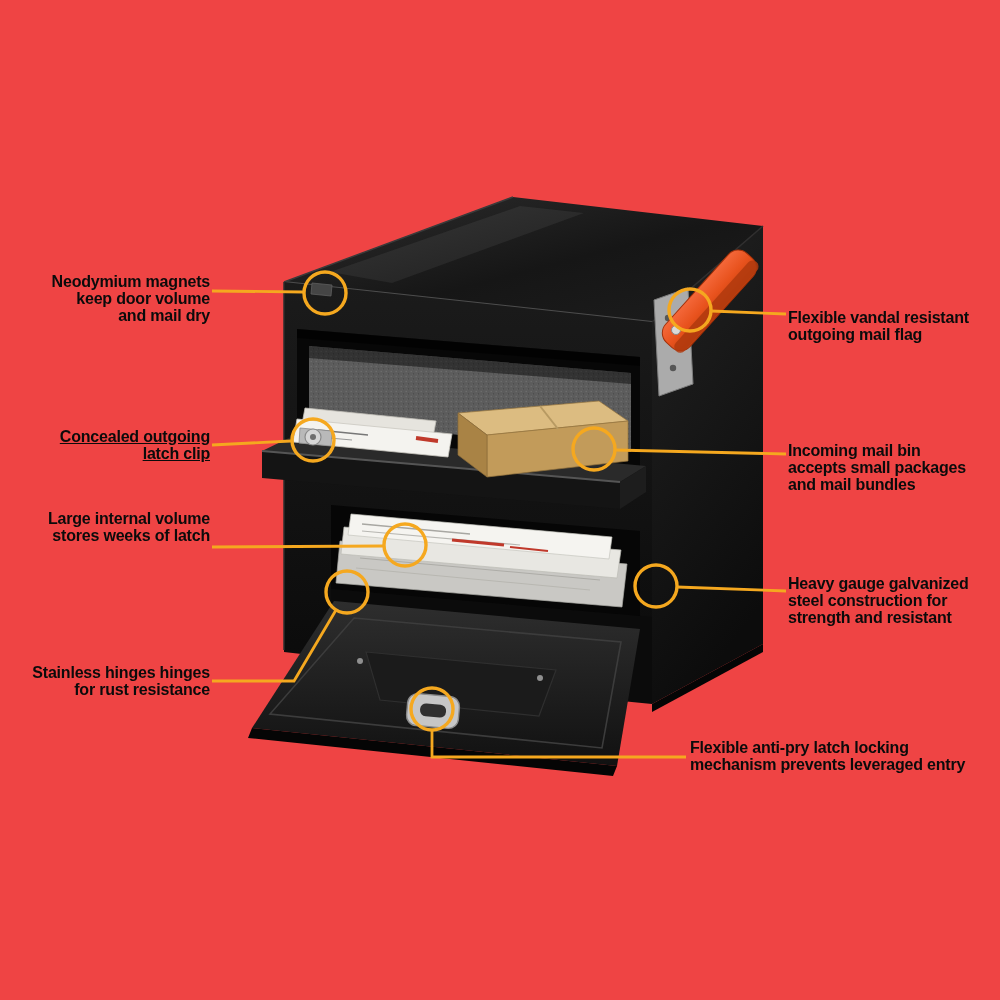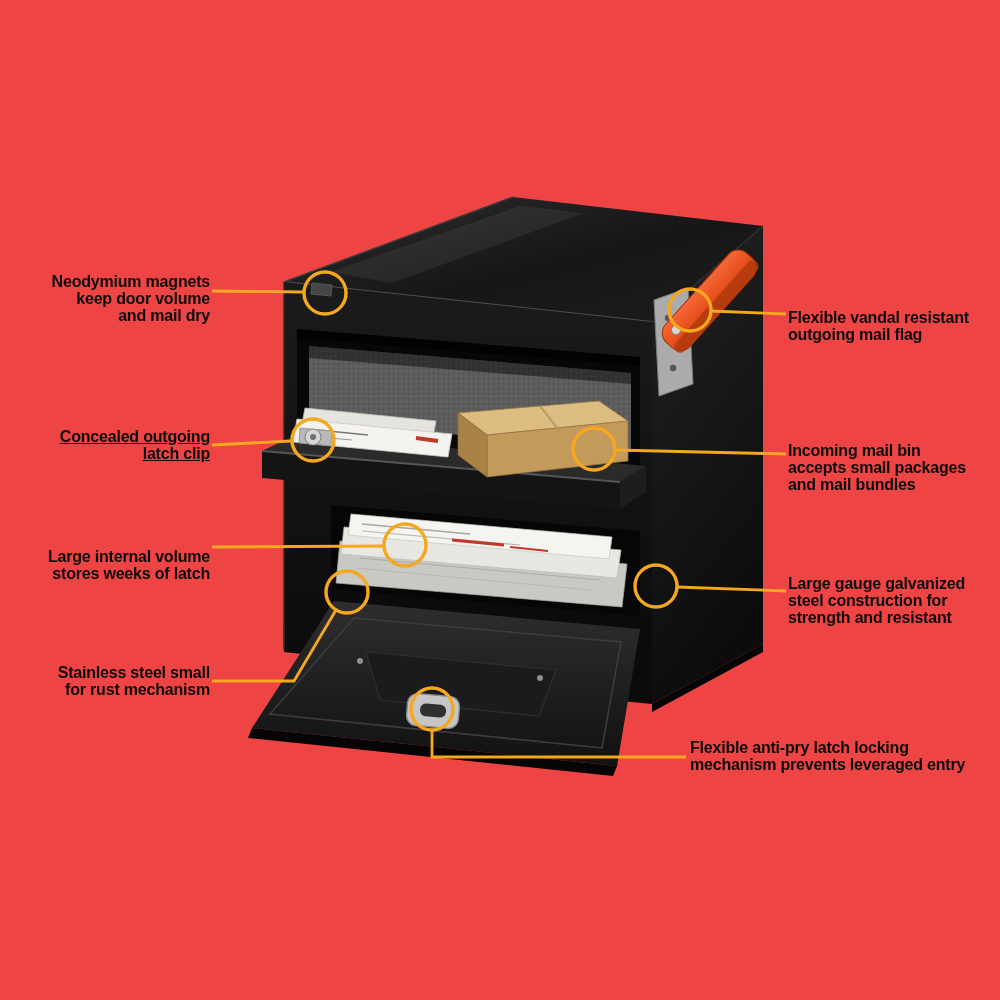--- a/index.html
+++ b/index.html
@@ -192,43 +192,43 @@
     <div>Neodymium magnets</div>
     <div>keep door volume</div>
     <div>and mail dry</div>
   </div>
 
   <div class="callout-label left" style="right:790px; top:428px;text-decoration:underline;">
     <div>Concealed outgoing</div>
     <div>latch clip</div>
   </div>
 
-  <div class="callout-label left" style="right:790px; top:548px;">
+  <div class="callout-label left" style="right:790px; top:510px;">
     <div>Large internal volume</div>
     <div>stores weeks of latch</div>
   </div>
 
   <div class="callout-label left" style="right:790px; top:664px;">
-    <div>Stainless steel small</div>
-    <div>for rust mechanism</div>
+    <div>Stainless hinges hinges</div>
+    <div>for rust resistance</div>
   </div>
 
   <div class="callout-label right" style="left:788px; top:309px;">
     <div>Flexible vandal resistant</div>
     <div>outgoing mail flag</div>
   </div>
 
   <div class="callout-label right" style="left:788px; top:442px;">
     <div>Incoming mail bin</div>
     <div>accepts small packages</div>
     <div>and mail bundles</div>
   </div>
 
   <div class="callout-label right" style="left:788px; top:575px;">
-    <div>Large gauge galvanized</div>
+    <div>Heavy gauge galvanized</div>
     <div>steel construction for</div>
     <div>strength and resistant</div>
   </div>
 
   <div class="callout-label right" style="left:690px; top:739px;">
     <div>Flexible anti-pry latch locking</div>
     <div>mechanism prevents leveraged entry</div>
   </div>
 
 </div>

